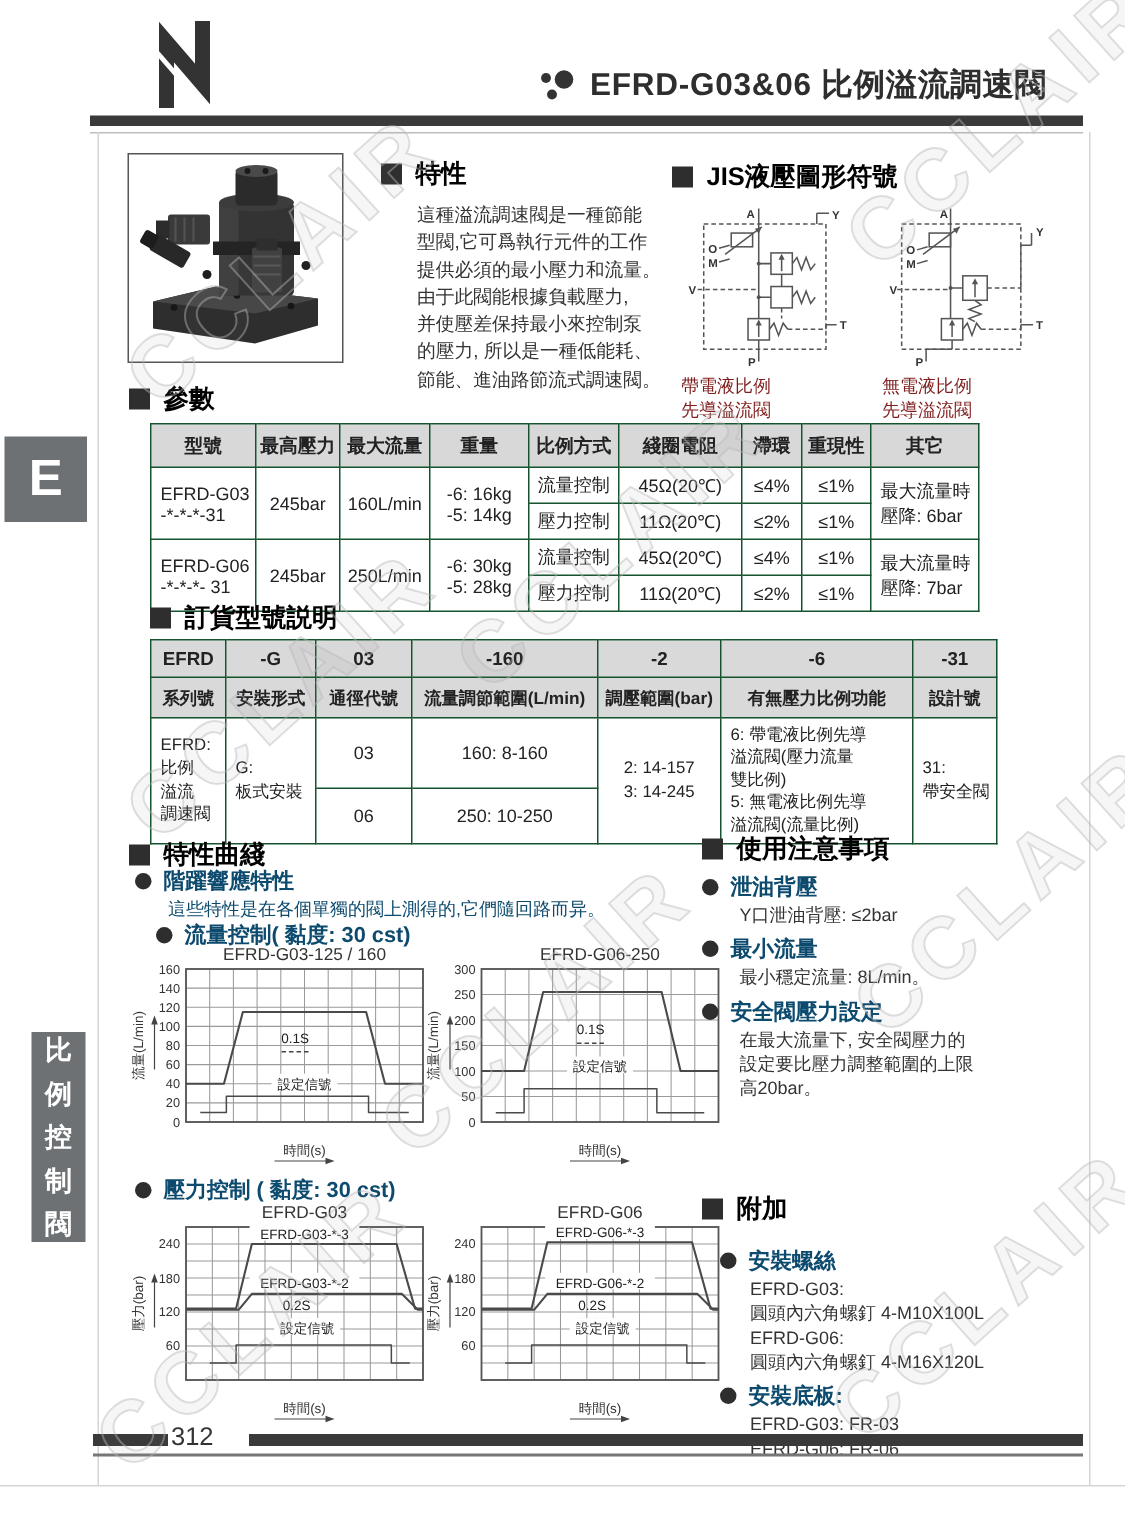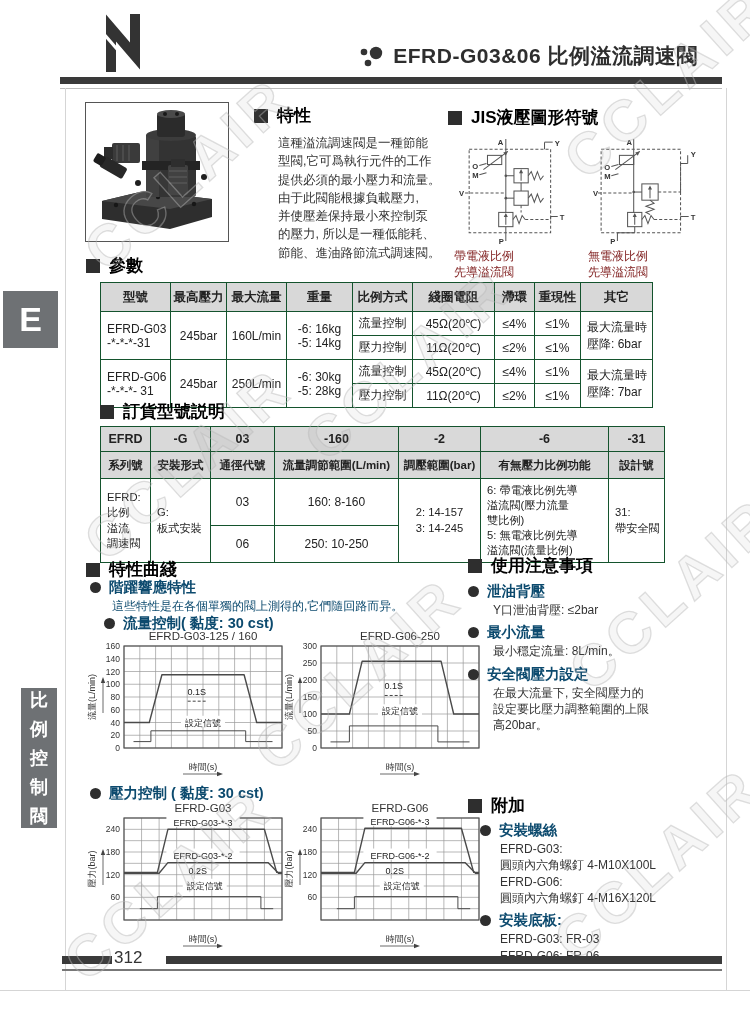--- a/index.html
+++ b/index.html
@@ -586,21 +586,21 @@
           <span class="dot"></span>
         <span>安全閥壓力設定</span>
         </div>
       <div class="note-body pre">在最大流量下, 安全閥壓力的
 設定要比壓力調整範圍的上限
 高20bar。</div>
     </div>
   </div>
 
   <div class="abs" style="left:468px;top:794px;width:258px;">
-    <div class="sec-head" style="margin-bottom:4px;">
+    <div class="sec-head" style="margin-bottom:14px;">
       <span class="sq"></span>
       <span>附加</span>
     </div>
     <div class="note-item" style="margin-left:12px;">
       <div class="bullet-head">
           <span class="dot"></span>
         <span>安裝螺絲</span>
         </div>
       <div class="note-body pre" style="margin-left:20px;">EFRD-G03:
 圓頭內六角螺釘 4-M10X100L

